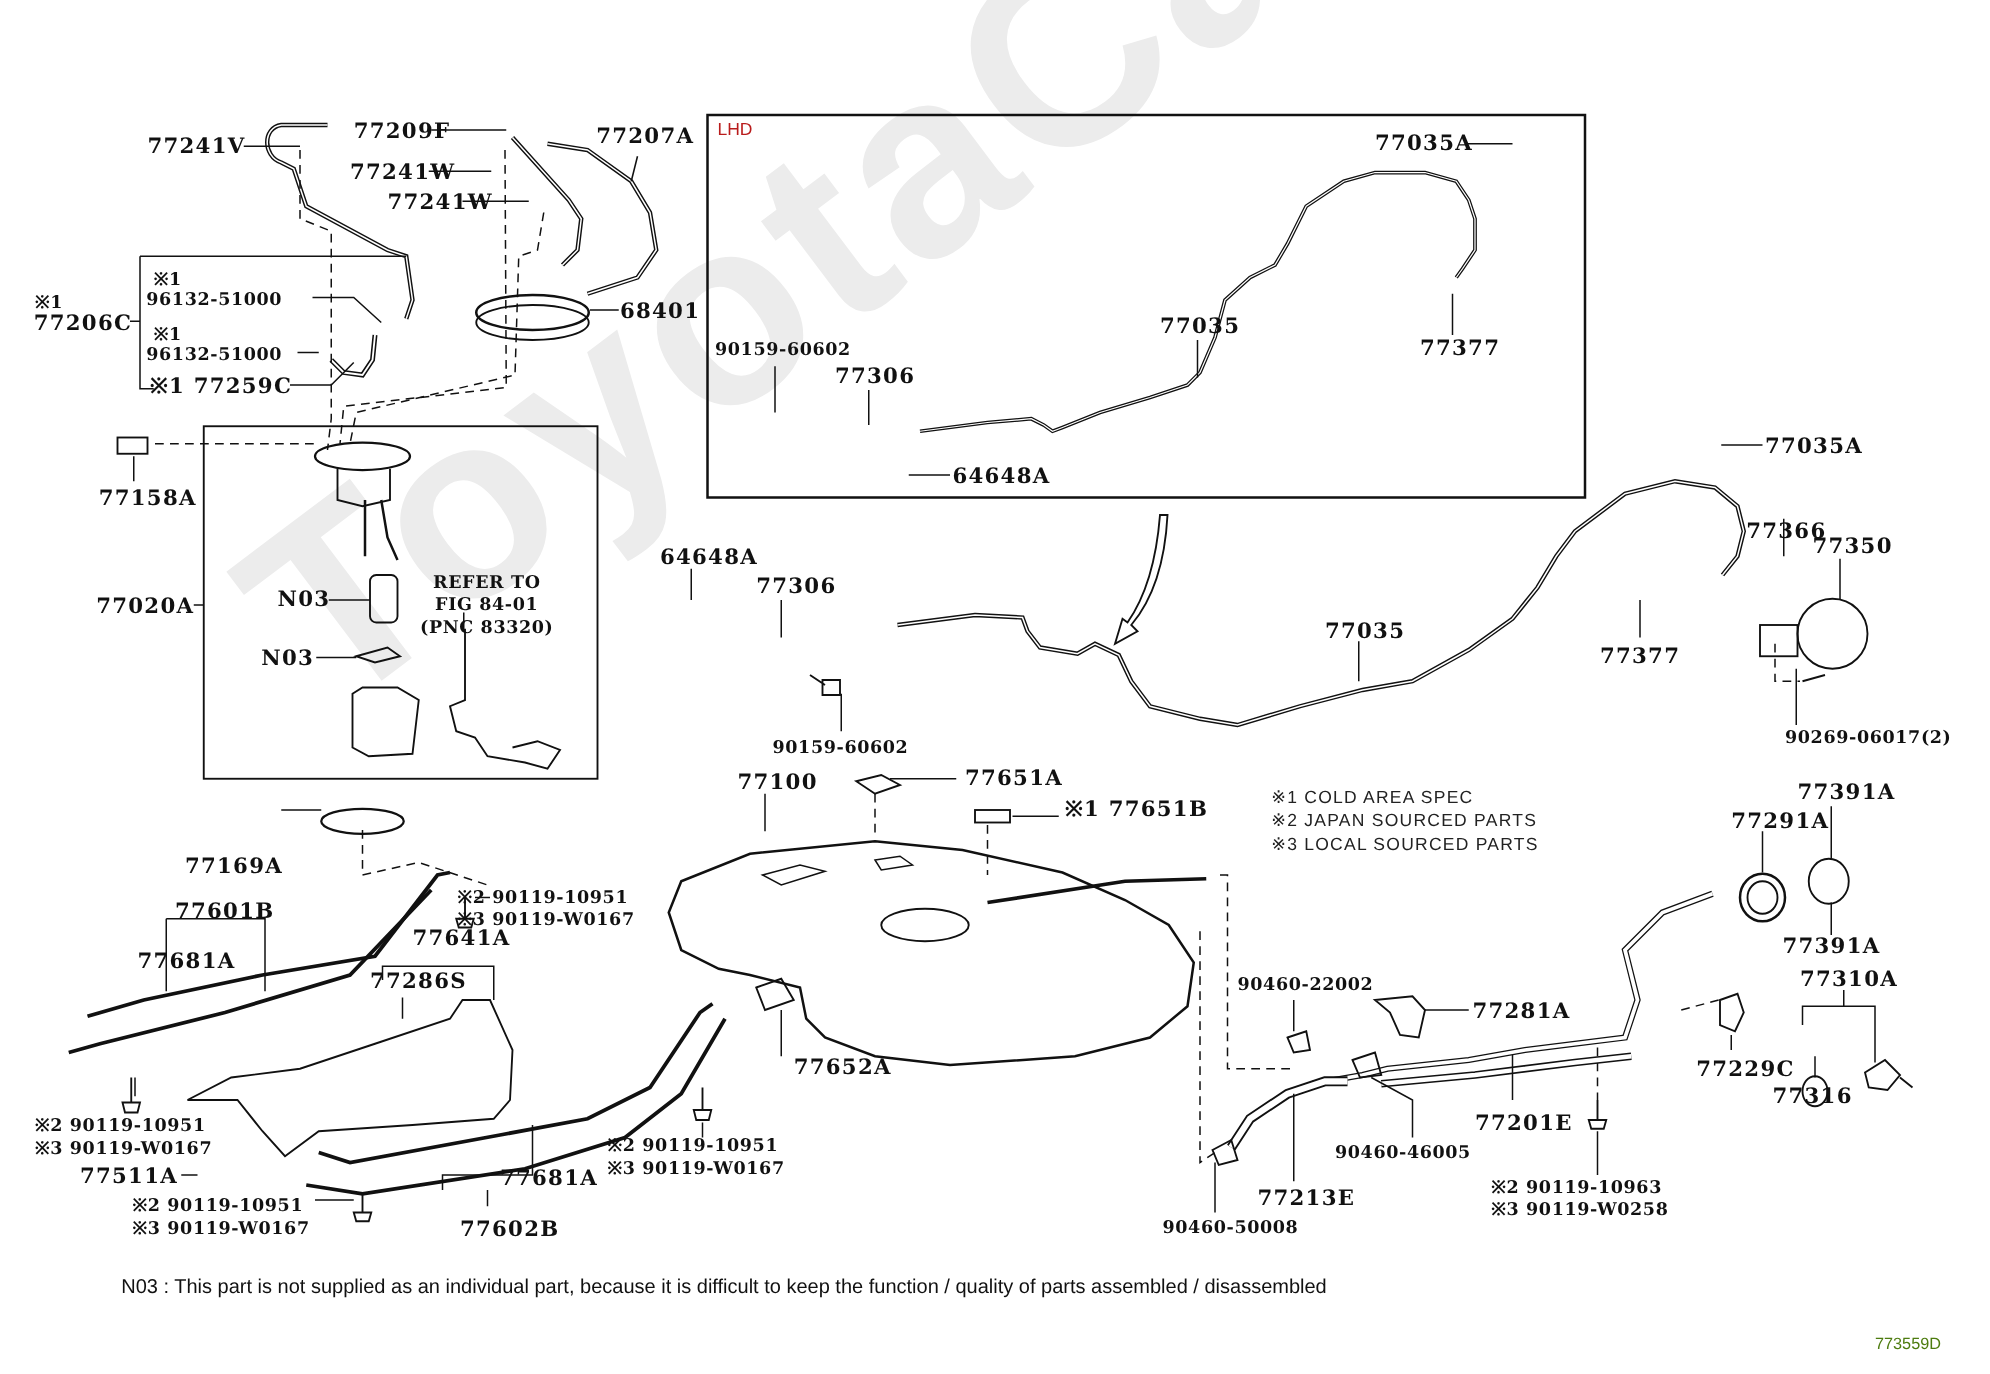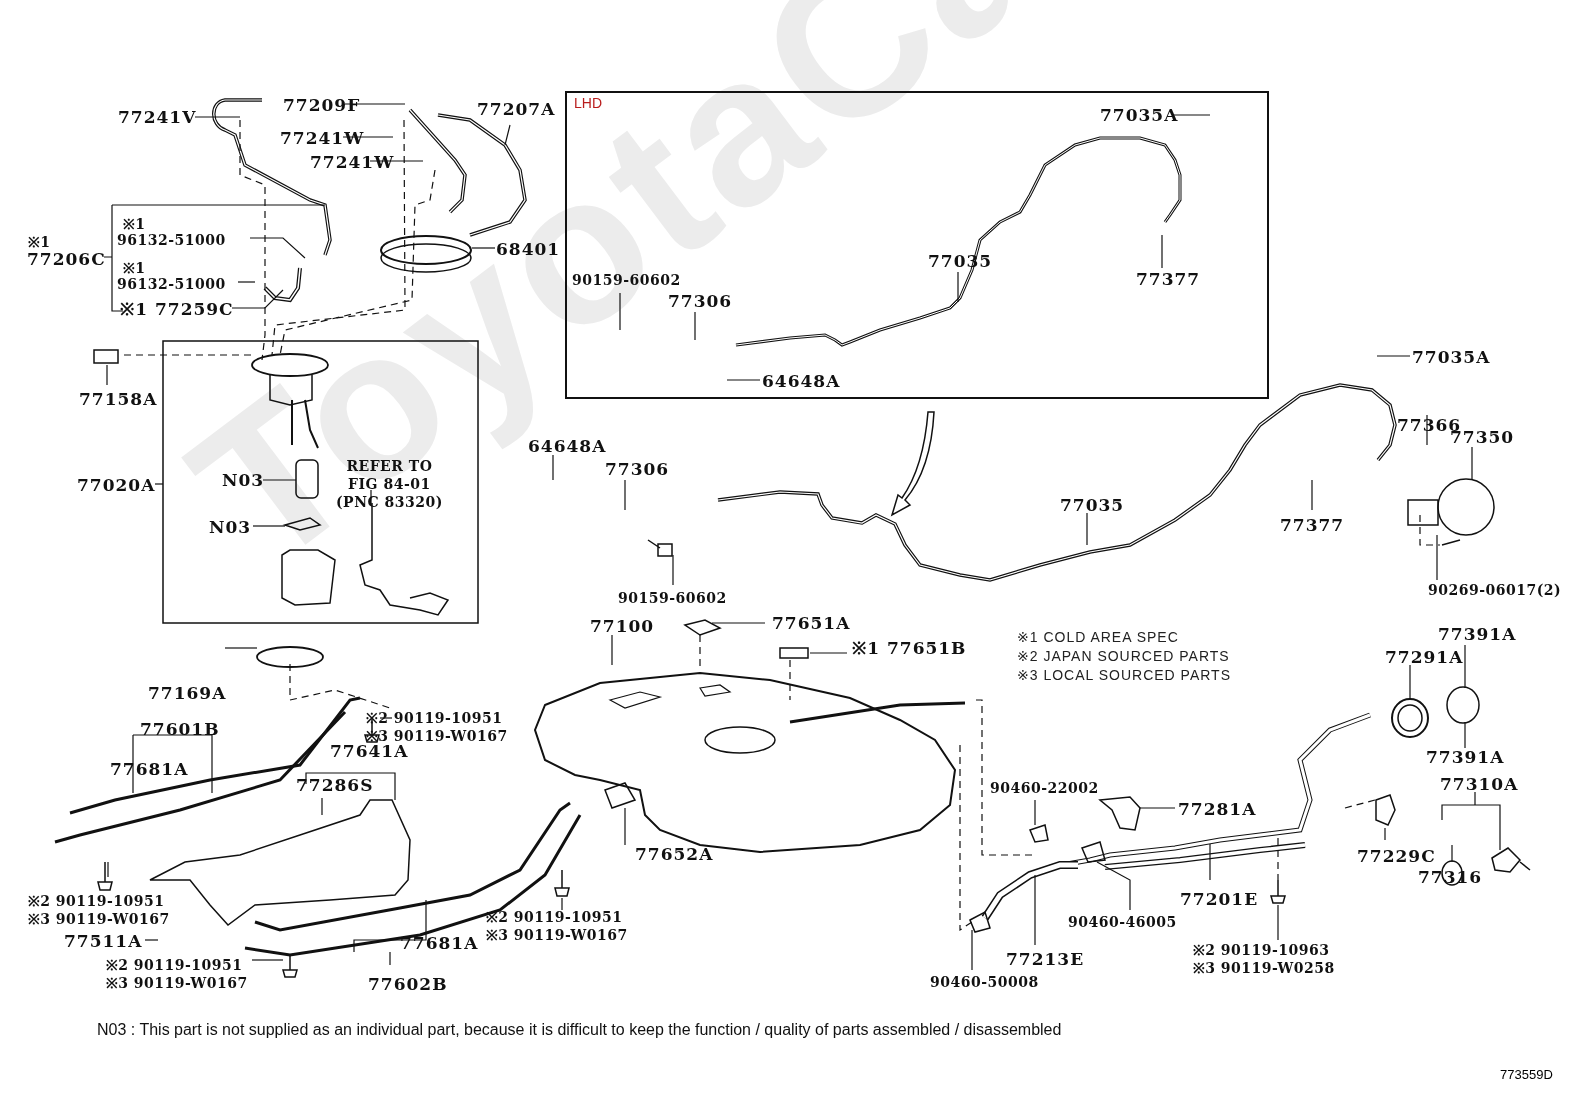--- a/index.html
+++ b/index.html
@@ -2,21 +2,21 @@
 <html><head>
 <meta charset="utf-8">
 <style>
   html,body{margin:0;padding:0;background:#ffffff;}
   body{width:1592px;height:1099px;position:relative;overflow:hidden;font-family:"DejaVu Sans Mono","Liberation Mono",monospace;color:#111;}
   #diagram{position:absolute;left:0;top:0;width:1592px;height:1099px;}
   .lbl{position:absolute;font-family:"DejaVu Serif","Liberation Serif",serif;font-weight:bold;font-size:17px;letter-spacing:1px;white-space:nowrap;color:#111;line-height:18px;}
   .sm{font-size:14px;letter-spacing:0.5px;line-height:16px;}
   .note{position:absolute;font-family:"Liberation Sans","DejaVu Sans",sans-serif;font-size:14px;letter-spacing:1px;white-space:nowrap;color:#222;line-height:19px;}
   .footer{position:absolute;left:97px;top:1021px;font-family:"Liberation Sans","DejaVu Sans",sans-serif;font-size:16px;color:#111;white-space:nowrap;}
-  .figno{position:absolute;left:1500px;top:1067px;font-family:"Liberation Sans","DejaVu Sans",sans-serif;font-size:13px;color:#000000;}
+  .figno{position:absolute;left:1500px;top:1067px;font-family:"Liberation Sans","DejaVu Sans",sans-serif;font-size:13px;color:#4d7c0f;}
   .lhd{position:absolute;left:574px;top:95px;font-family:"Liberation Sans","DejaVu Sans",sans-serif;font-size:14px;color:#b91c1c;}
   .wm{position:absolute;left:150px;top:420px;font-family:"Liberation Sans","DejaVu Sans",sans-serif;font-size:210px;font-weight:bold;color:#ececec;transform:rotate(-37deg);transform-origin:left top;white-space:nowrap;letter-spacing:6px;}
 </style>
 </head>
 <body>
 
 <div class="wm">ToyotaCarMine.ru</div>
 
 <svg id="diagram" width="1592" height="1099" viewBox="0 0 1592 1099" fill="none" stroke="#111" stroke-width="1.5">
 

